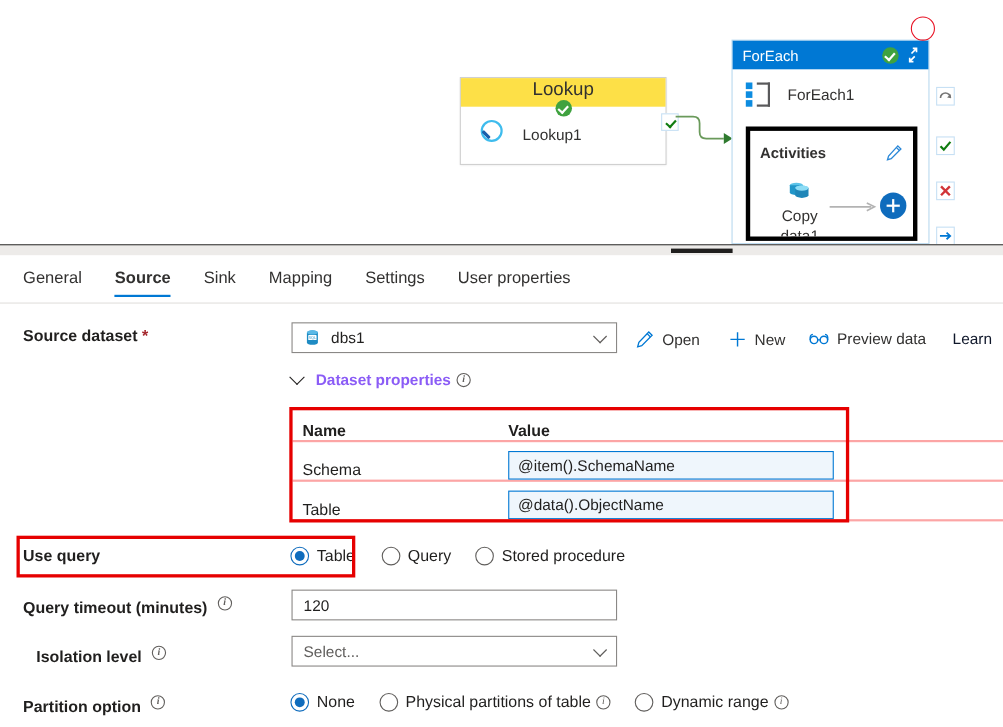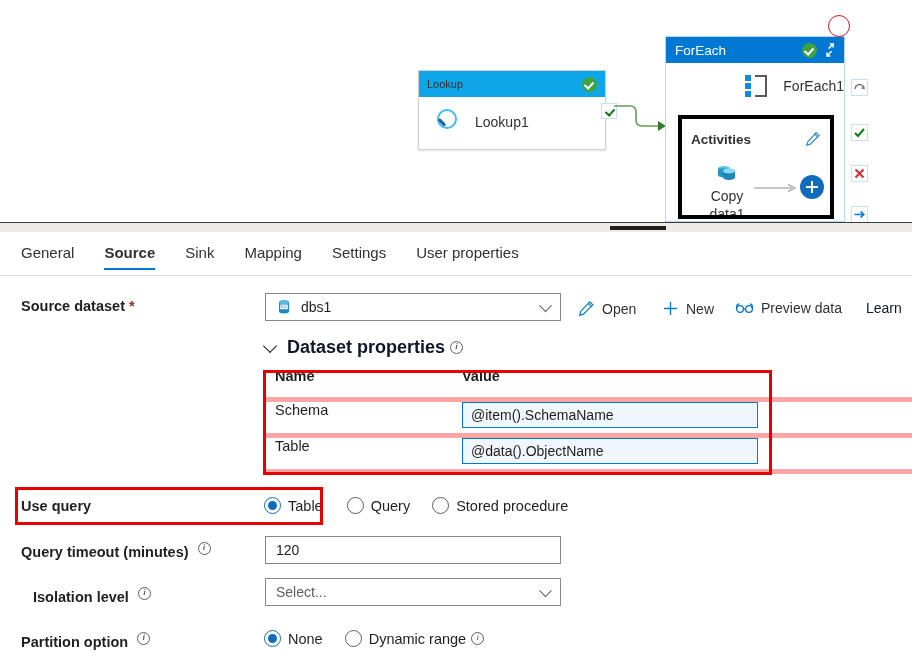--- a/index.html
+++ b/index.html
@@ -31,27 +31,28 @@
   .act-lookup {
     position: absolute;
     left: 418px; top: 70px;
     width: 186px; height: 78px;
     background: #ffffff;
     border: 1px solid #d0d0d0;
     box-shadow: 0 1px 2px rgba(0,0,0,.10);
   }
   .act-lookup .hdr {
     height: 26px;
-    background: #0ea5e9;
+    background: #fde047;
     display: flex;
     align-items: center;
     padding: 0 8px;
-    font-size: 11px;
+    font-size: 17px;
     color: #323130;
     position: relative;
+    flex-direction: column;
   }
   .act-lookup .body {
     height: 50px;
     display: flex;
     align-items: center;
     padding-left: 16px;
     gap: 14px;
   }
   .act-lookup .body .nm {
     font-size: 14px;
@@ -149,21 +150,20 @@
     margin-left: 5px;
     flex: none;
   }
   .expand-ico svg { display: block; }
   .act-foreach .row1 {
     height: 46px;
     display: flex;
     align-items: center;
     padding-left: 12px;
     gap: 14px;
-    justify-content: flex-end;
   }
   .act-foreach .row1 .nm {
     font-size: 14px;
     color: #323130;
   }
   .foreach-ico {
     width: 24px; height: 22px;
     position: relative;
     flex: none;
   }
@@ -398,23 +398,23 @@
     font-size: 14px;
     color: #0f172a;
     cursor: pointer;
     white-space: nowrap;
   }
 
   
   .ds-props-hdr {
     position: absolute;
     left: 265px; top: 337px;
-    font-size: 18px;
+    font-size: 14px;
     font-weight: bold;
-    color: #0f172a;
+    color: #8b5cf6;
     display: flex;
     align-items: center;
     white-space: nowrap;
     cursor: pointer;
   }
   .ds-props-hdr .caret {
     width: 9px; height: 9px;
     border-right: 1.6px solid #201f1e;
     border-bottom: 1.6px solid #201f1e;
     transform: rotate(45deg);
@@ -423,22 +423,22 @@
   }
 
   
   .props-table {
     position: absolute;
     left: 266px; top: 368px;
     width: 646px;
   }
   .props-table .tr {
     display: flex;
-    align-items: flex-start;
-    border-bottom: 5px solid #fca5a5;
+    align-items: flex-end;
+    border-bottom: 2px solid #fca5a5;
     height: 36px;
     box-sizing: border-box;
   }
   .props-table .th {
     font-size: 14.5px;
     font-weight: bold;
     color: #201f1e;
   }
   .props-table .c-name { width: 196px; padding-left: 9px; box-sizing: border-box; font-size: 14.5px; color: #201f1e; }
   .props-table .c-val  { flex: 1; font-size: 14.5px; color: #201f1e; }
@@ -726,20 +726,25 @@
 
   <div class="field-label" style="left:21px; top:400px;">
     <span>Partition option</span>
     <span class="info-ico"></span>
   </div>
   <div class="radio-group" style="left:264px; top:398px;">
     <div class="radio sel" style="margin-right:22px;">
       <span class="dot"></span>
       <span>None</span>
     </div>
+    <div class="radio" style="margin-right:22px;">
+      <span class="dot"></span>
+      <span>Physical partitions of table</span>
+      <span class="info-ico"></span>
+    </div>
     <div class="radio">
       <span class="dot"></span>
       <span>Dynamic range</span>
       <span class="info-ico"></span>
     </div>
   </div>
 </div>
 
 <div class="red-rect" style="left:263px; top:370px; width:509px; height:105px;"></div>
 <div class="red-rect" style="left:15px; top:487px; width:308px; height:38px;"></div>

